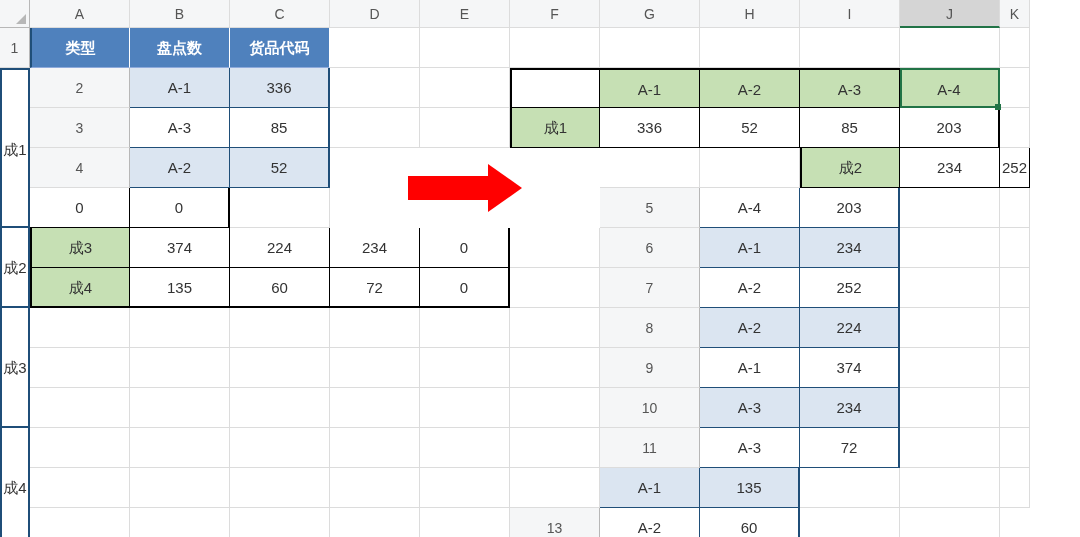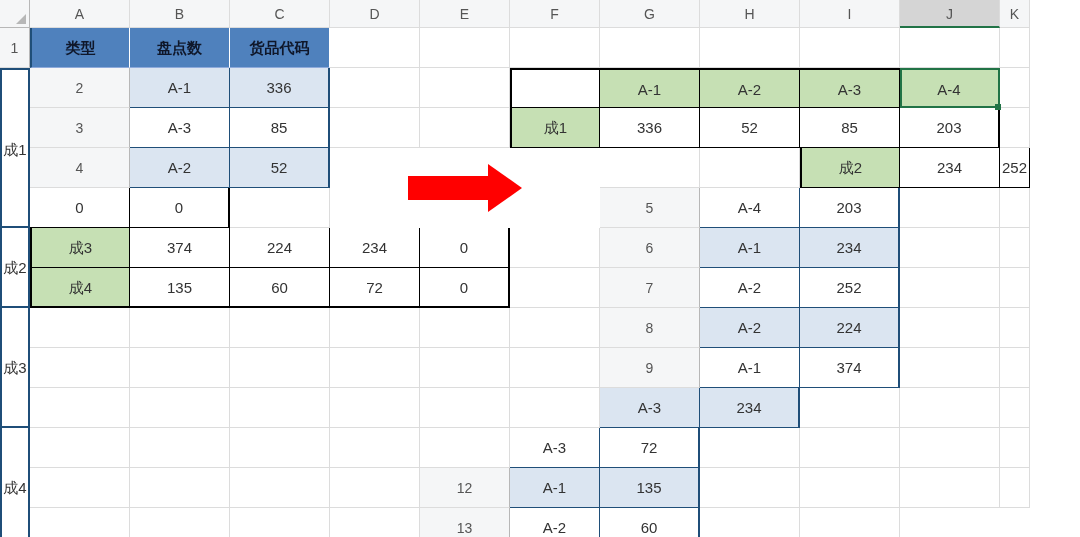--- a/index.html
+++ b/index.html
@@ -53,21 +53,21 @@
     border-right: 1px solid #dcdcdc;
     border-bottom: 1px solid #dcdcdc;
     height: 40px;
     line-height: 40px;
     text-align: center;
     background: #fff;
   }
   
   .hdr-blue {
     background: #4f81bd;
-    color: #0f172a;
+    color: #ffffff;
     font-weight: 600;
     border-right: 1px solid #fff;
     border-bottom: 1px solid #8eaadb;
   }
   .t1-type {
     border-right: 2px solid #1f4e78;
     border-bottom: 2px solid #1f4e78;
   }
   .t1-type.top { border-top: 2px solid #1f4e78; }
   .t1-left { border-left: 2px solid #1f4e78; }
@@ -227,42 +227,43 @@
     <div class="cell t1-cell">A-1</div>
     <div class="cell t1-cell outer-r">374</div>
     <div class="cell"></div>
     <div class="cell"></div>
     <div class="cell"></div>
     <div class="cell"></div>
     <div class="cell"></div>
     <div class="cell"></div>
     <div class="cell"></div>
     <div class="cell"></div>
+    <div class="row-header">10</div>
     <div class="cell t1-cell stripe">A-3</div>
     <div class="cell t1-cell outer-r stripe">234</div>
     <div class="cell"></div>
     <div class="cell"></div>
     <div class="cell"></div>
     <div class="cell"></div>
     <div class="cell"></div>
     <div class="cell"></div>
     <div class="cell"></div>
     <div class="cell"></div>
+    <div class="row-header">11</div>
     <div class="cell t1-type t1-left" style="grid-row: 12 / span 3; height: 120px; line-height: 120px;">成4</div>
     <div class="cell t1-cell">A-3</div>
     <div class="cell t1-cell outer-r">72</div>
     <div class="cell"></div>
     <div class="cell"></div>
     <div class="cell"></div>
     <div class="cell"></div>
     <div class="cell"></div>
     <div class="cell"></div>
     <div class="cell"></div>
     <div class="cell"></div>
-    <div class="row-header">12</div>
     <div class="cell t1-cell stripe">A-1</div>
     <div class="cell t1-cell outer-r stripe">135</div>
     <div class="cell"></div>
     <div class="cell"></div>
     <div class="cell"></div>
     <div class="cell"></div>
     <div class="cell"></div>
     <div class="cell"></div>
     <div class="cell"></div>
     <div class="cell"></div>

